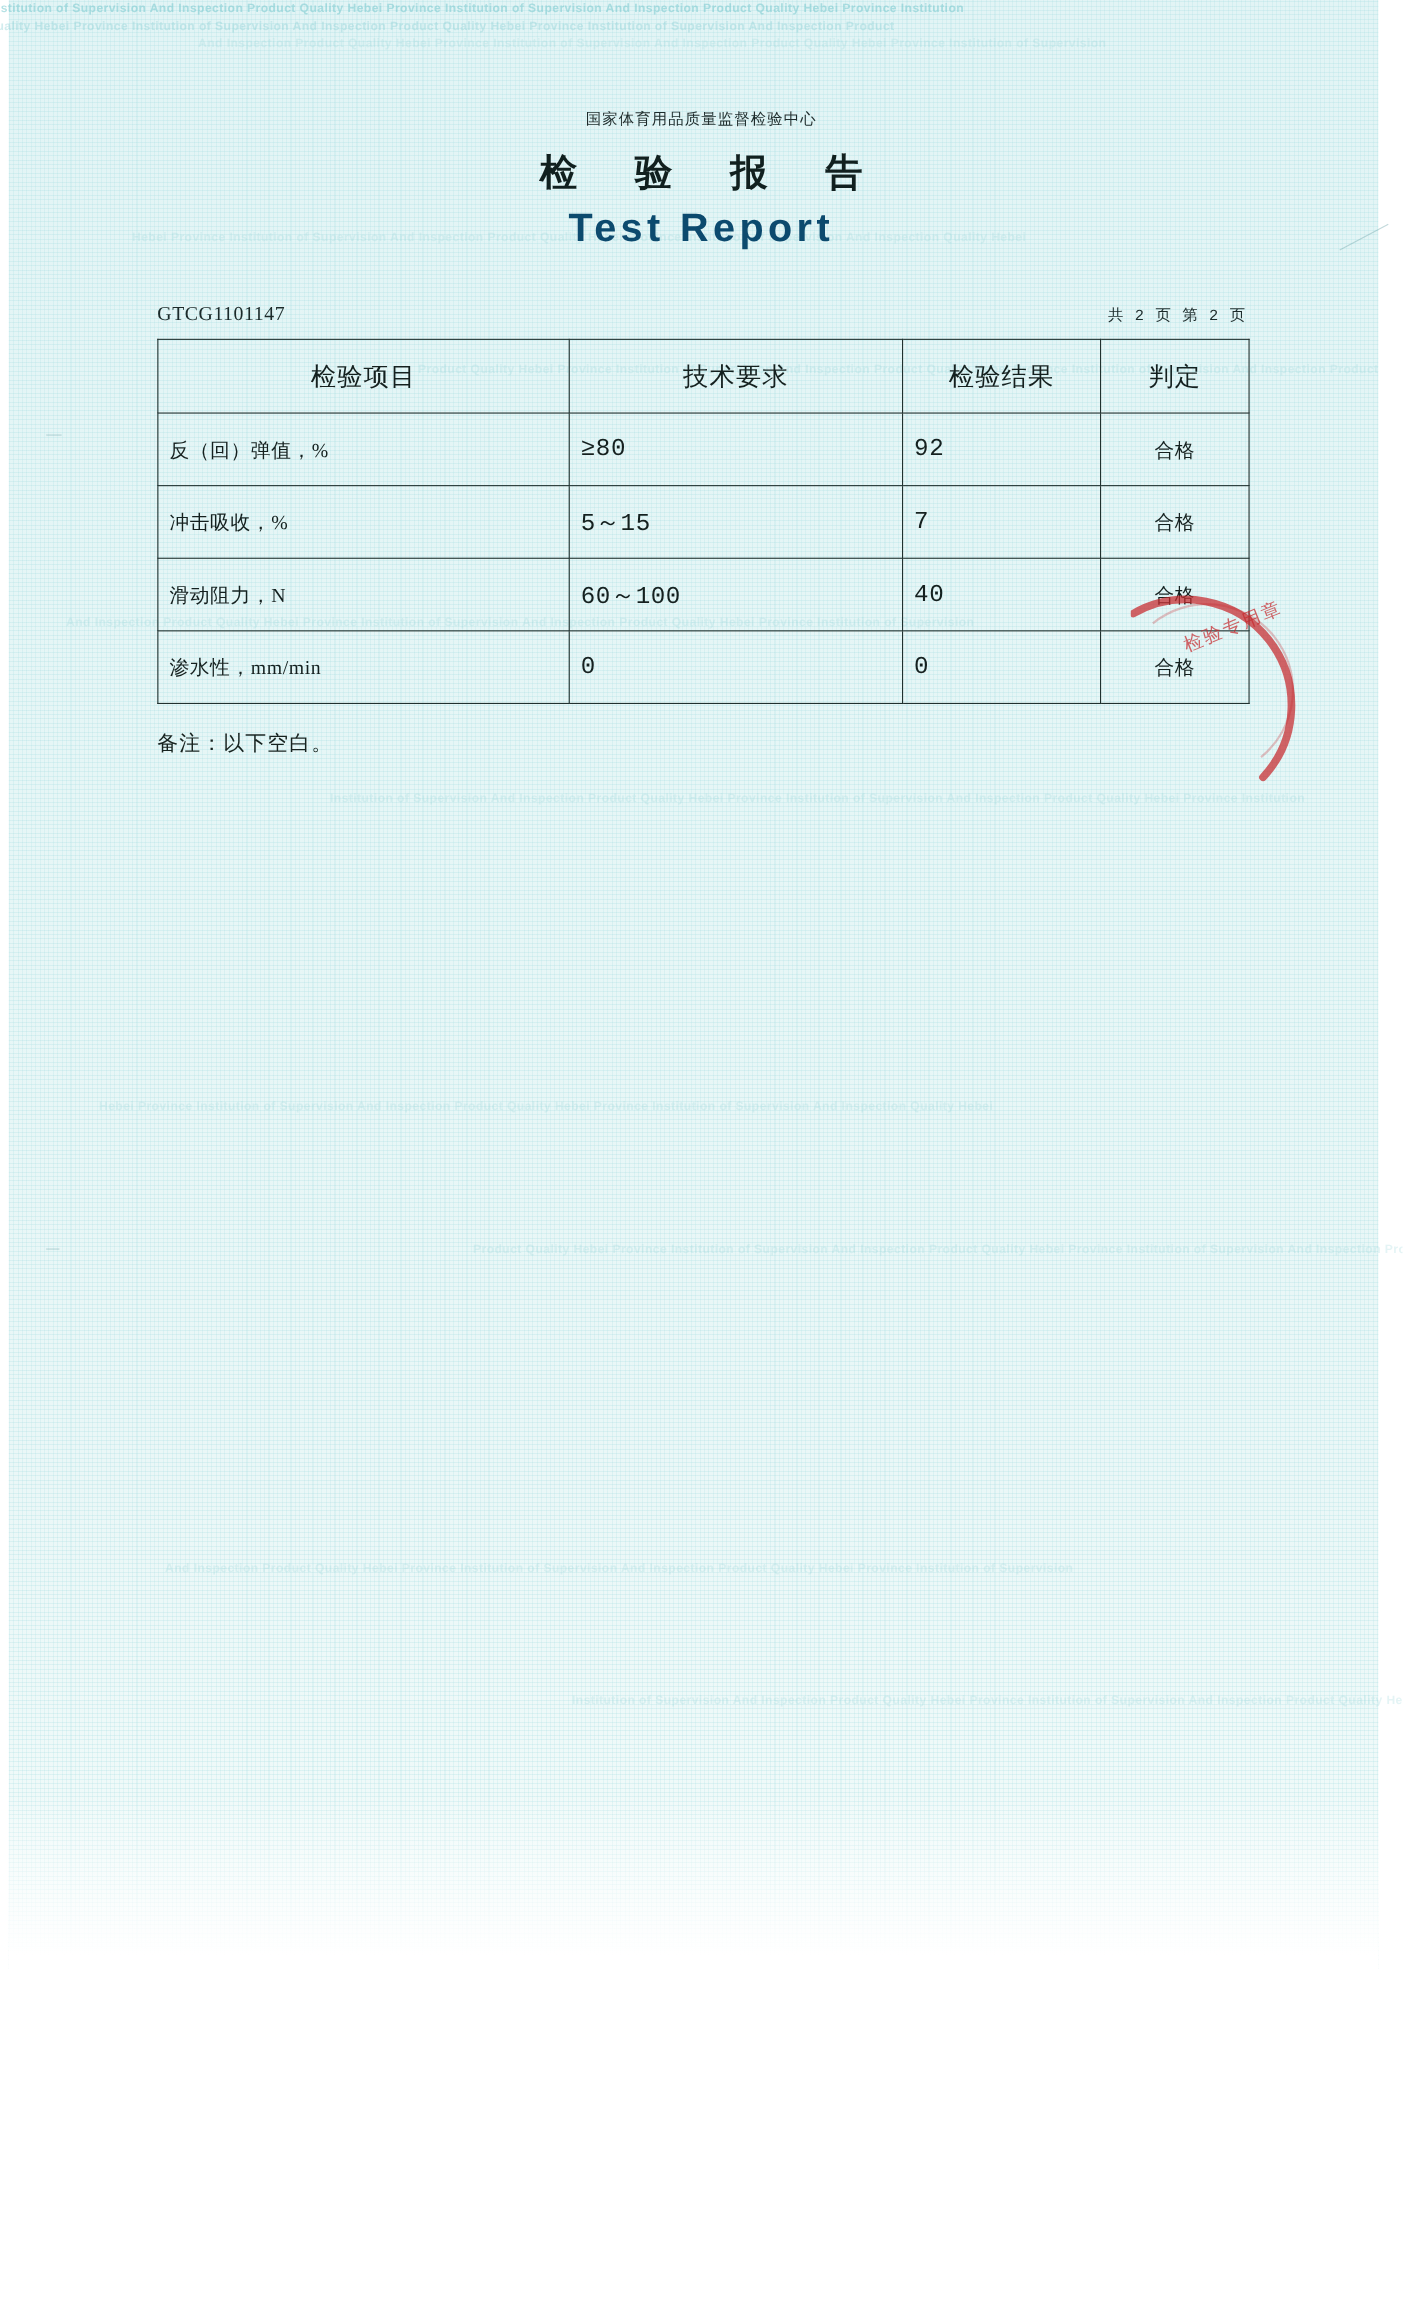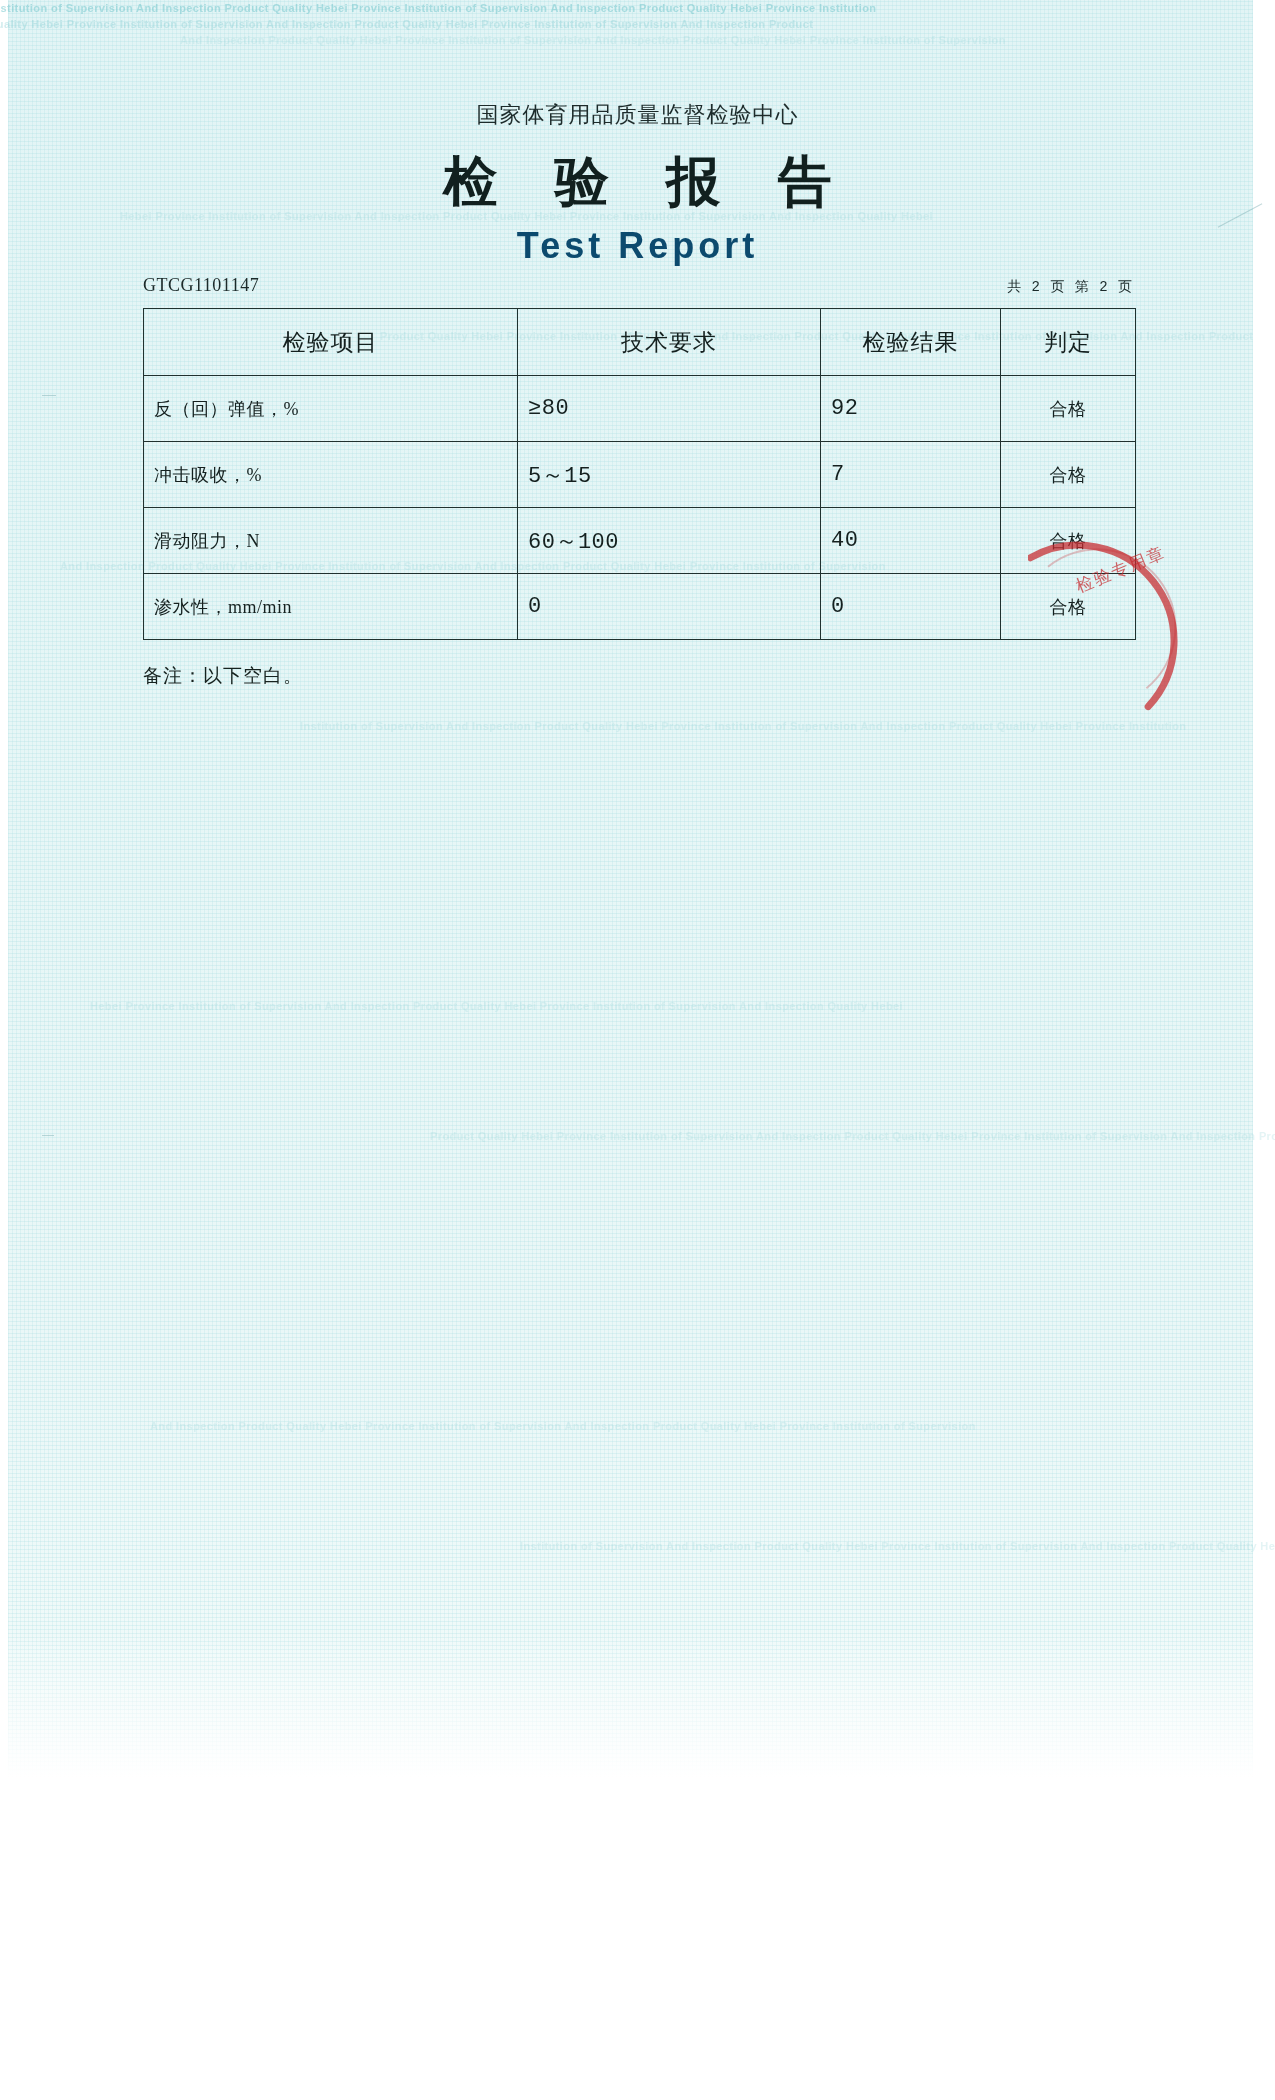--- a/index.html
+++ b/index.html
@@ -63,28 +63,28 @@
   
   #header {
     position: absolute;
     left: 0;
     top: 100px;
     width: 1275px;
     text-align: center;
   }
   #org-name {
     font-family: "Liberation Serif", serif;
-    font-size: 22px;
+    font-size: 14px;
     color: #1d2b2b;
     letter-spacing: 1px;
   }
   #title-cn {
     margin-top: 16px;
     font-family: "Liberation Serif", serif;
-    font-size: 54px;
+    font-size: 34px;
     font-weight: bold;
     color: #11201f;
     letter-spacing: 22px;
     text-indent: 22px;
   }
   #title-en {
     margin-top: 6px;
     font-family: "Liberation Sans", sans-serif;
     font-size: 36px;
     font-weight: bold;

